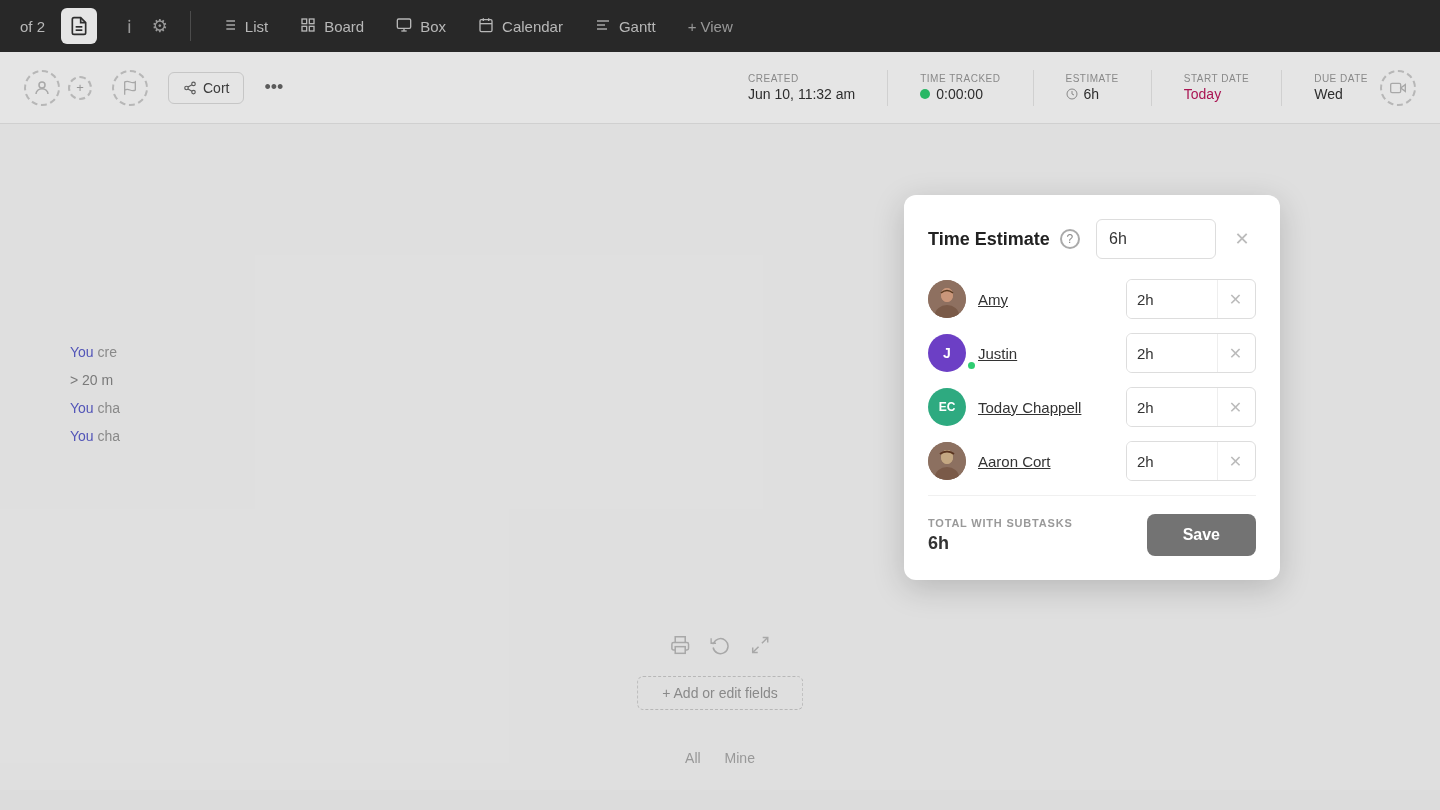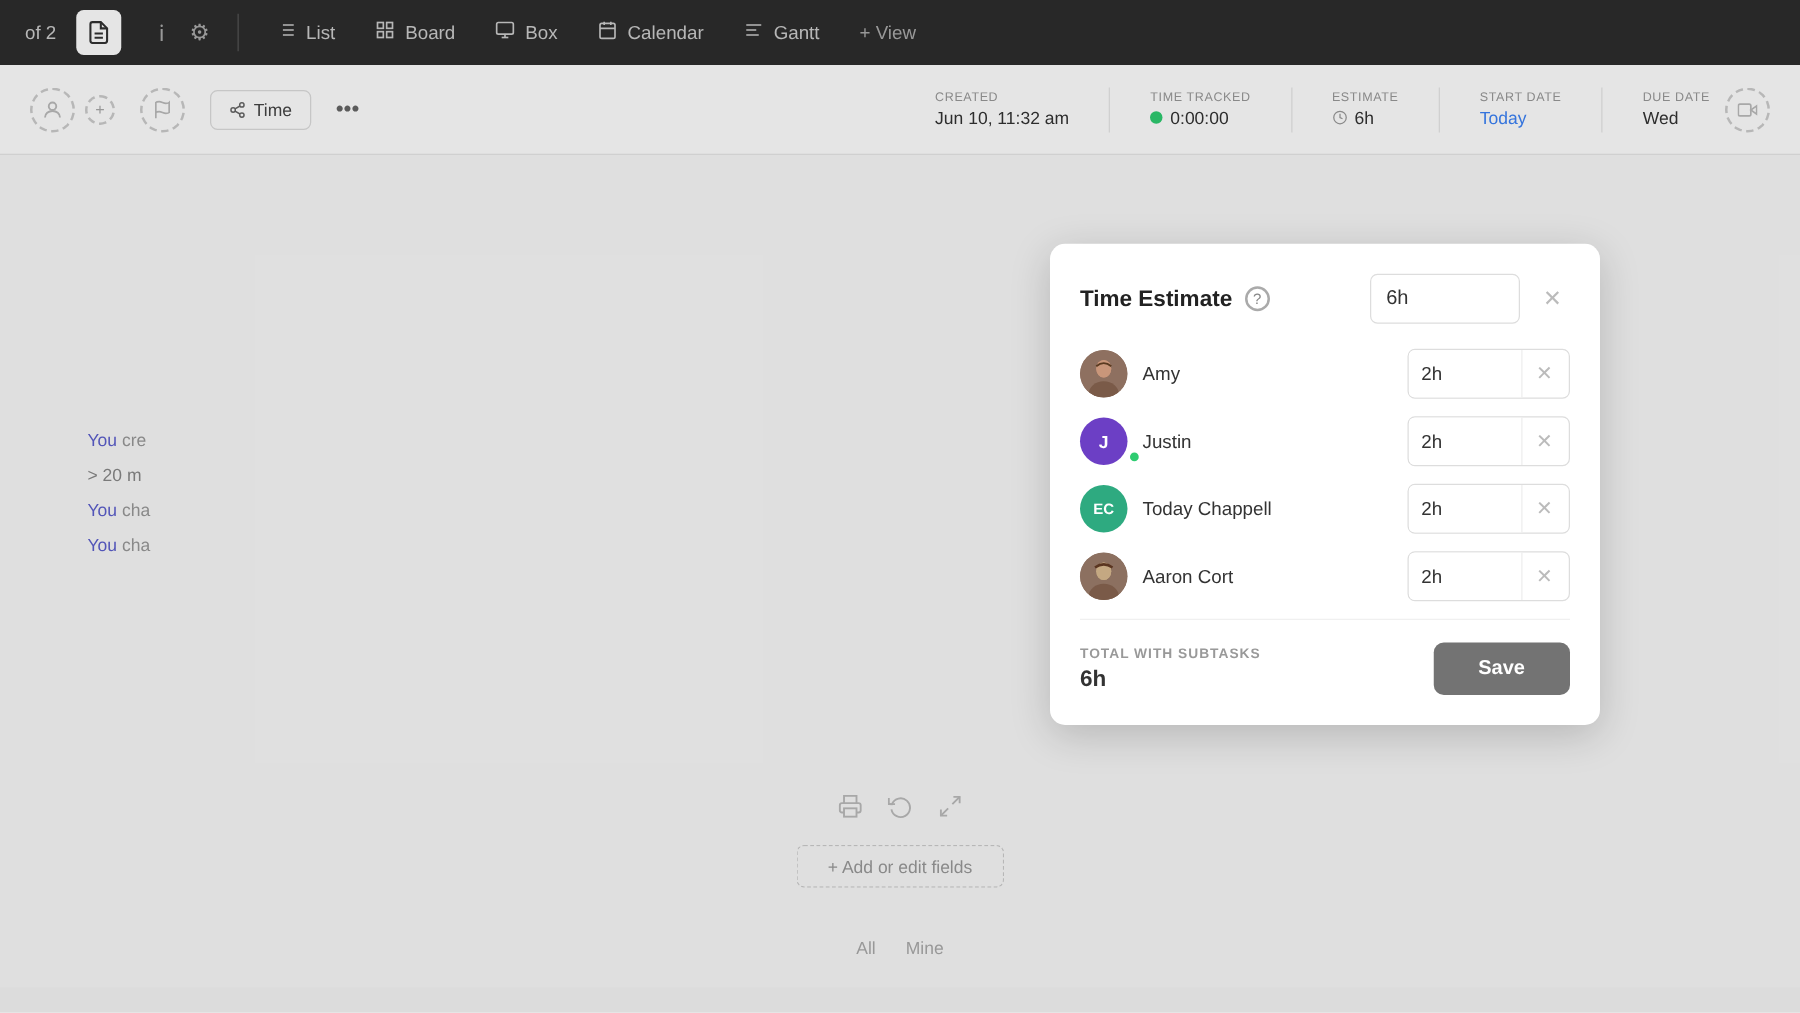--- a/index.html
+++ b/index.html
@@ -148,21 +148,21 @@
       letter-spacing: 0.5px;
       margin-bottom: 2px;
     }
     .meta-value {
       font-size: 14px;
       color: #333;
       display: flex;
       align-items: center;
       gap: 6px;
     }
-    .meta-value.orange { color: #3b82f6; }
+    .meta-value.orange { color: #be185d; }
     .meta-divider {
       width: 1px;
       height: 36px;
       background: #e8e8e8;
     }
     .toolbar-video-btn {
       width: 36px;
       height: 36px;
       border-radius: 50%;
       border: 2px dashed #ccc;
@@ -254,21 +254,21 @@
       top: 0; left: 0; right: 0; bottom: 0;
       background: rgba(0,0,0,0.1);
       z-index: 10;
     }
 
     
     .time-estimate-popup {
       position: absolute;
       top: 195px;
       right: 160px;
-      width: 440px;
+      width: 376px;
       background: #fff;
       border-radius: 12px;
       box-shadow: 0 8px 32px rgba(0,0,0,0.18);
       z-index: 20;
       padding: 24px;
     }
     .popup-header {
       display: flex;
       align-items: center;
       justify-content: space-between;
@@ -344,20 +344,21 @@
       align-items: center;
       justify-content: center;
       font-size: 15px;
       font-weight: 600;
       color: #fff;
     }
     .assignee-name {
       flex: 1;
       font-size: 15px;
       color: #333;
+      text-decoration: underline;
     }
     .assignee-input-wrap {
       display: flex;
       align-items: center;
       border: 1.5px solid #ddd;
       border-radius: 6px;
       overflow: hidden;
       width: 130px;
     }
     .assignee-input {
@@ -531,21 +532,21 @@
       </svg>
   </div>
   <div class="toolbar-share-btn">
     <svg width="14" height="14" viewBox="0 0 24 24" fill="none" stroke="#666" stroke-width="2">
         <circle cx="18" cy="5" r="3"></circle>
         <circle cx="6" cy="12" r="3"></circle>
         <circle cx="18" cy="19" r="3"></circle>
         <line x1="8.59" y1="13.51" x2="15.42" y2="17.49"></line>
         <line x1="15.41" y1="6.51" x2="8.59" y2="10.49"></line>
       </svg>
-    <span>Time</span>
+    <span>Cort</span>
   </div>
   <div class="toolbar-more-btn">•••</div>
   <div class="toolbar-spacer"></div>
   <div class="toolbar-meta">
     <div class="meta-group">
       <span class="meta-label">CREATED</span>
       <span class="meta-value">Jun 10, 11:32 am</span>
     </div>
     <div class="meta-divider"></div>
     <div class="meta-group">

